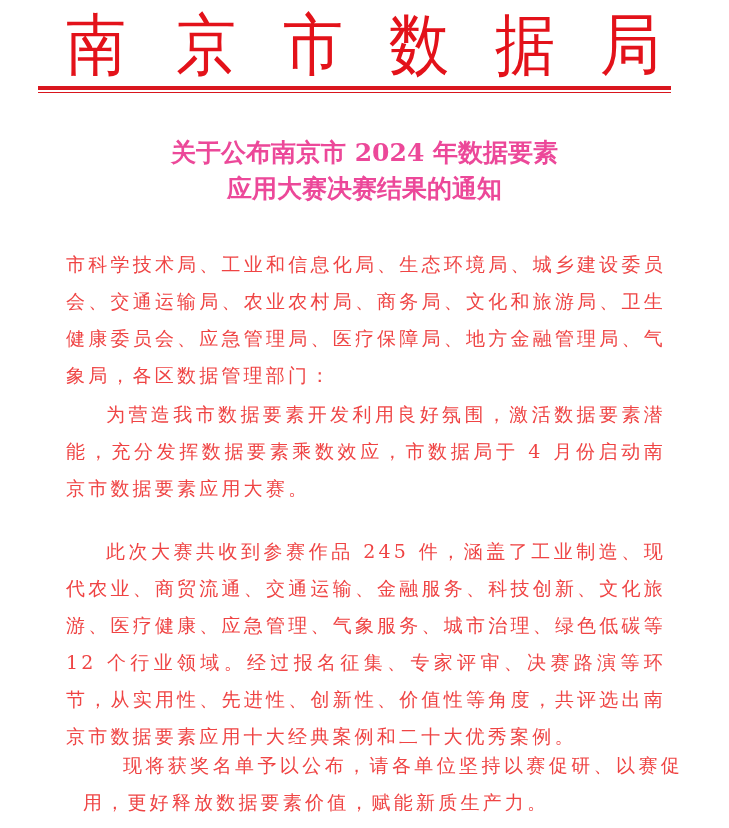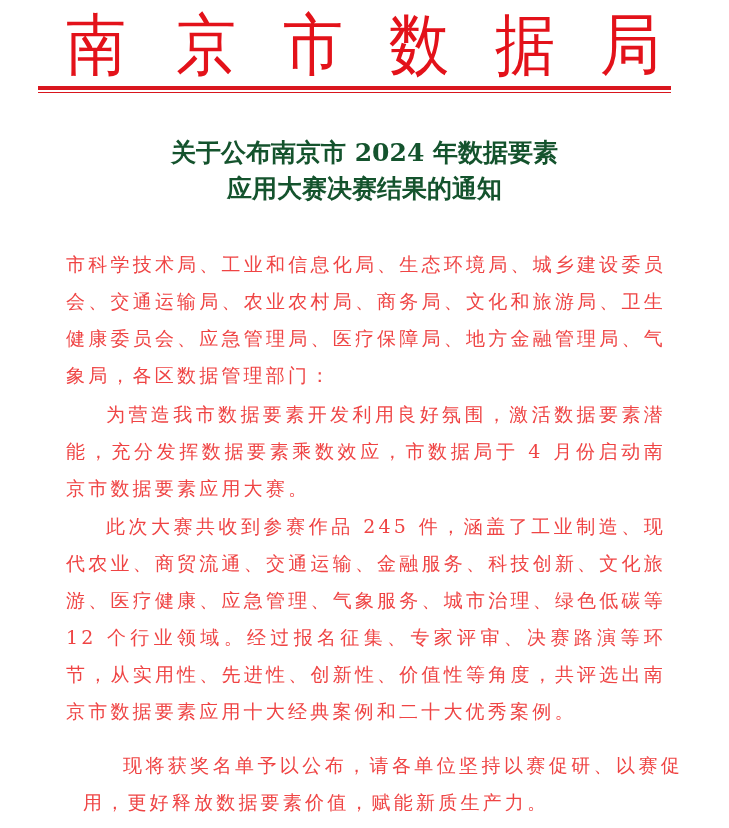--- a/index.html
+++ b/index.html
@@ -13,35 +13,35 @@
     font-size: 60px; line-height: 66px;
     color: #e3121a;
     transform: scaleY(1.12);
     transform-origin: top;
   }
   .rule-a { position: absolute; left: 38px; top: 86px; width: 442px; height: 4px; background: #d9161e; }
   .rule-b { position: absolute; left: 38px; top: 92px; width: 442px; height: 1px; background: #d9161e; }
   .title {
     position: absolute; left: 0; width: 729px; text-align: center;
     font-family: "DejaVu Serif", serif; font-weight: bold;
-    font-size: 25px; color: #14532d; letter-spacing: 0px;
+    font-size: 25px; color: #ec4899; letter-spacing: 0px;
   }
   .title.l1 { top: 136px; }
   .title.l2 { top: 172px; font-family: Liberation Mono, monospace; }
   .para {
     position: absolute; left: 66px; width: 600px;
     font-family: "DejaVu Serif", serif;
     font-size: 19px; line-height: 37px; color: #ef4444;
     letter-spacing: 3.2px;
     text-align: justify;
   }
   .para.indent { text-indent: 40px; }
   .p0 { top: 246px; }
   .p1 { top: 396px; }
-  .p2 { top: 508px; }
+  .p2 { top: 533px; }
   .p3 { top: 730px; }
 </style>
 </head>
 <body>
 
 <div class="masthead">
   <span class="masthead-char" style="left:66px">南</span>
   <span class="masthead-char" style="left:176px">京</span>
   <span class="masthead-char" style="left:283px">市</span>
   <span class="masthead-char" style="left:389px">数</span>

